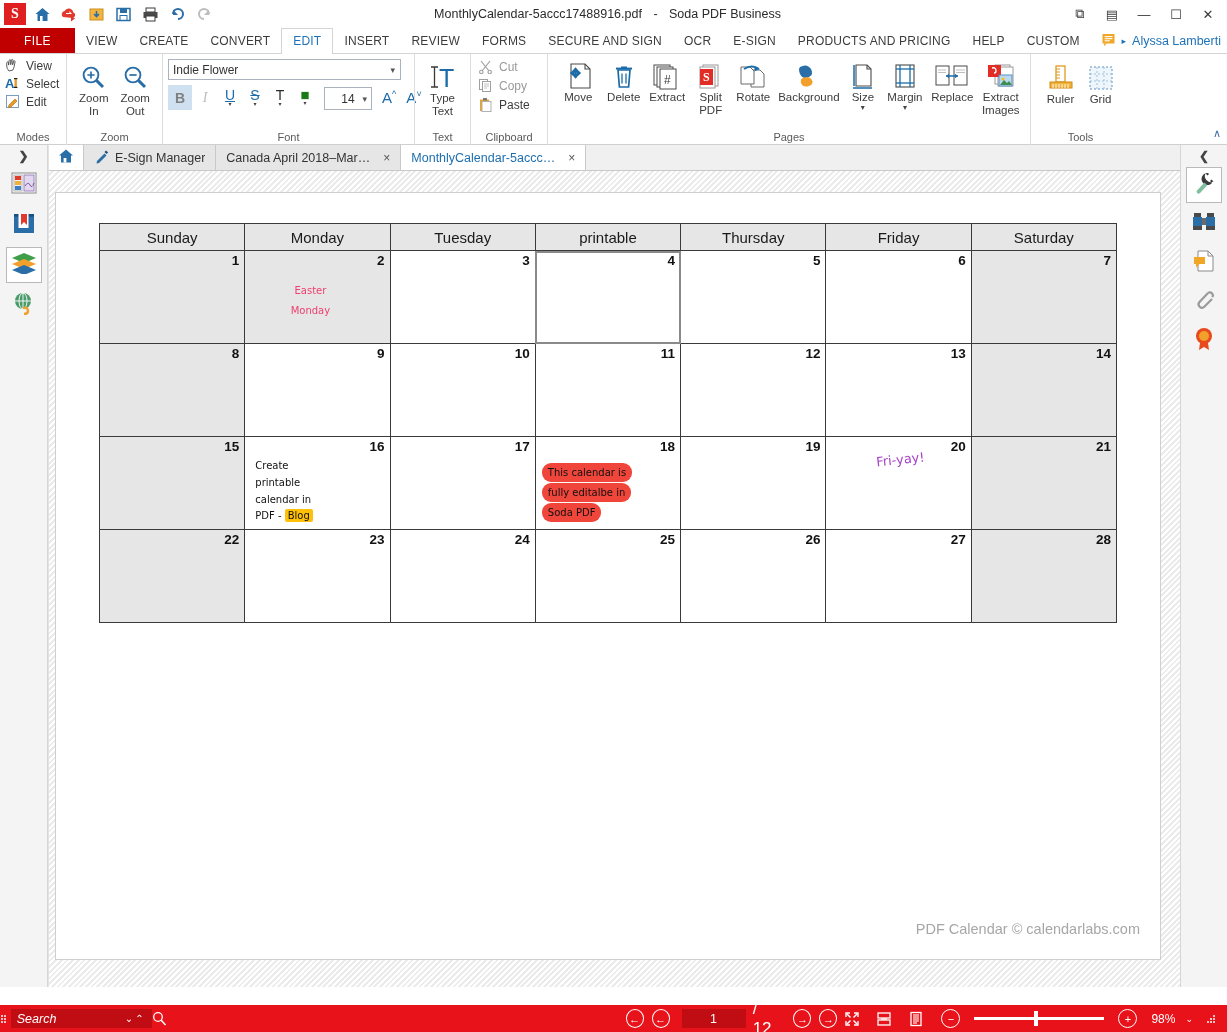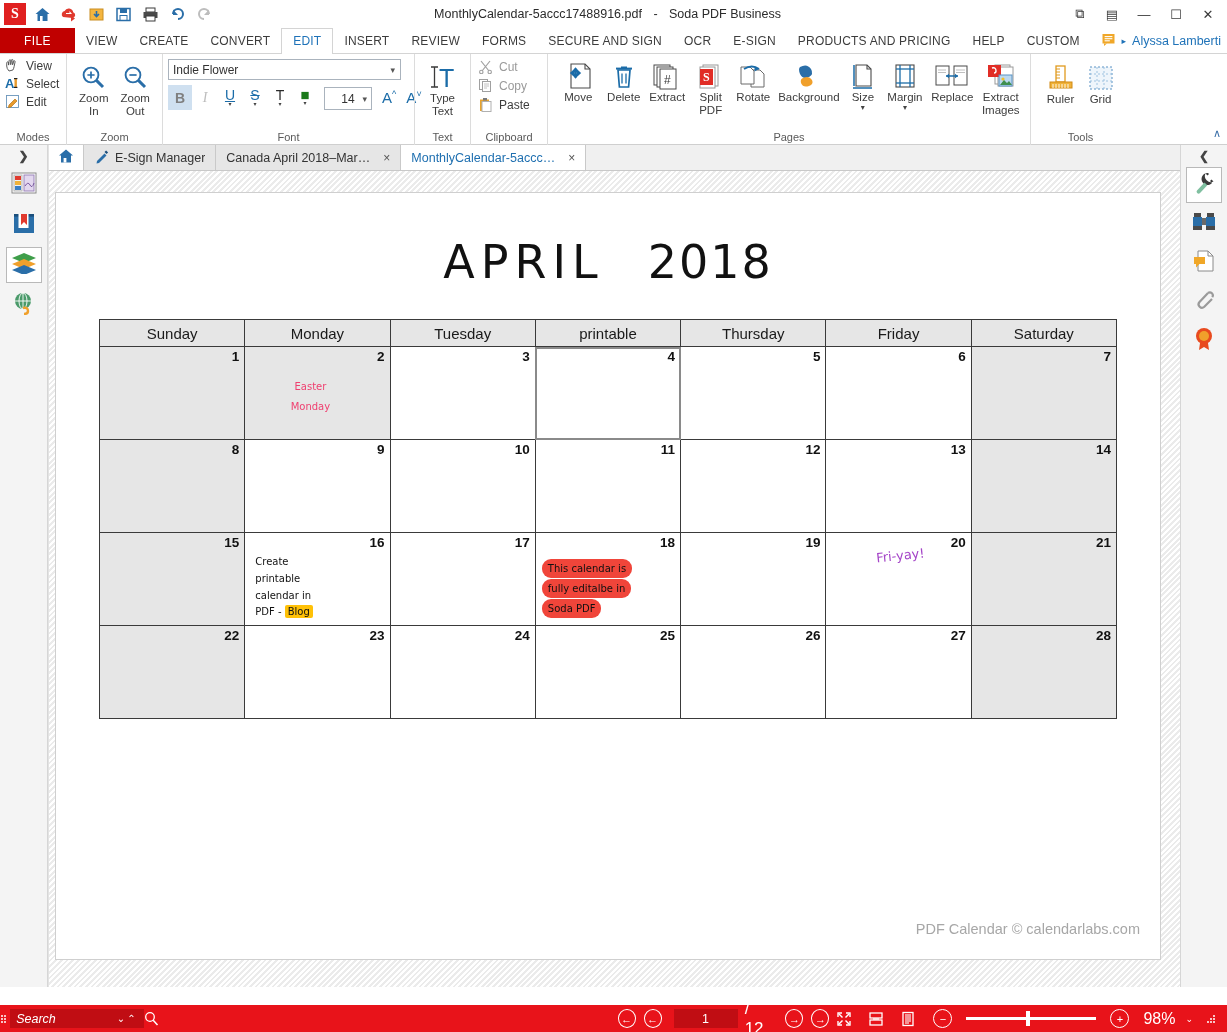--- a/index.html
+++ b/index.html
@@ -260,21 +260,21 @@
     margin-left:8px;
   }
   #pagetotal { margin-left:7px; font-size:17px; }
   #sb-right { margin-left:auto; display:flex; align-items:center; gap:10px; padding-right:8px; }
   .sbico { width:22px; height:20px; display:flex; align-items:center; justify-content:center; }
   #zoomslider { display:flex; align-items:center; gap:0; }
   #ztrack { width:130px; height:3px; background:#fff; position:relative; }
   #zthumb {
     position:absolute; left:60px; top:-6px; width:4px; height:15px; background:#fff;
   }
-  #zoomval { font-size:16px; }
+  #zoomval { font-size:12px; }
   #zcaret { font-size:9px; }
   #sb-grip2 { width:16px; display:flex; align-items:center; justify-content:center; }
 </style>
 </head>
 <body>
 
 <div id="titlebar">
   <div id="qat">
     <div id="logo-tile">S</div>
     <div class="qicon">
@@ -791,23 +791,20 @@
       </div>
       <div class="dtab active">
         <span class="txt">MonthlyCalendar-5accc17...</span>
         <span class="x">×</span>
       </div>
     </div>
 
     <div id="hatch"></div>
 
     <div id="page">
-      <div id="cal-title">
-        <span class="mon">APRIL</span><span class="yr">2018</span>
-      </div>
 
       <table id="cal">
         <thead>
           <tr>
             <th>Sunday</th>
             <th>Monday</th>
             <th>Tuesday</th>
             <th>printable</th>
             <th>Thursday</th>
             <th>Friday</th>

